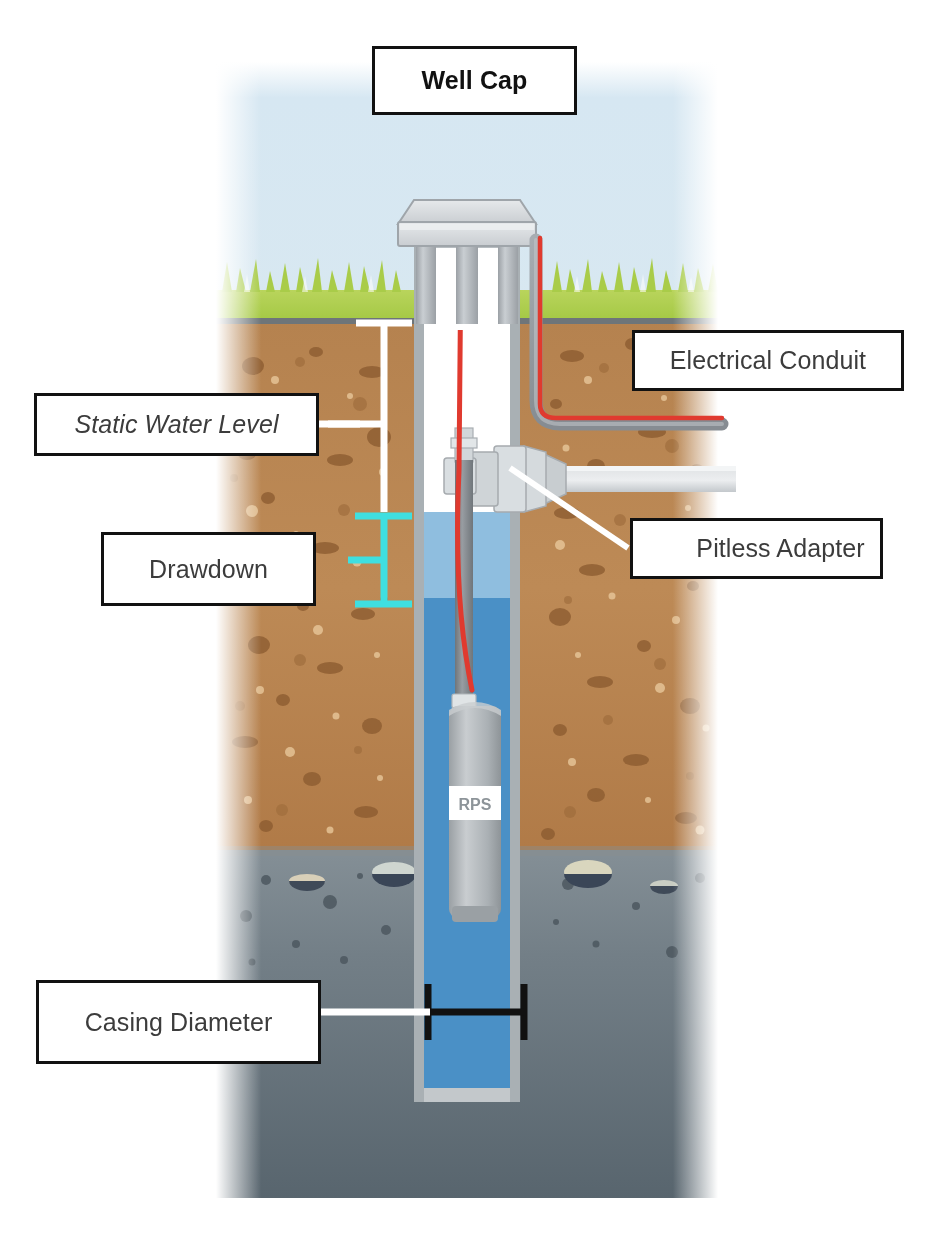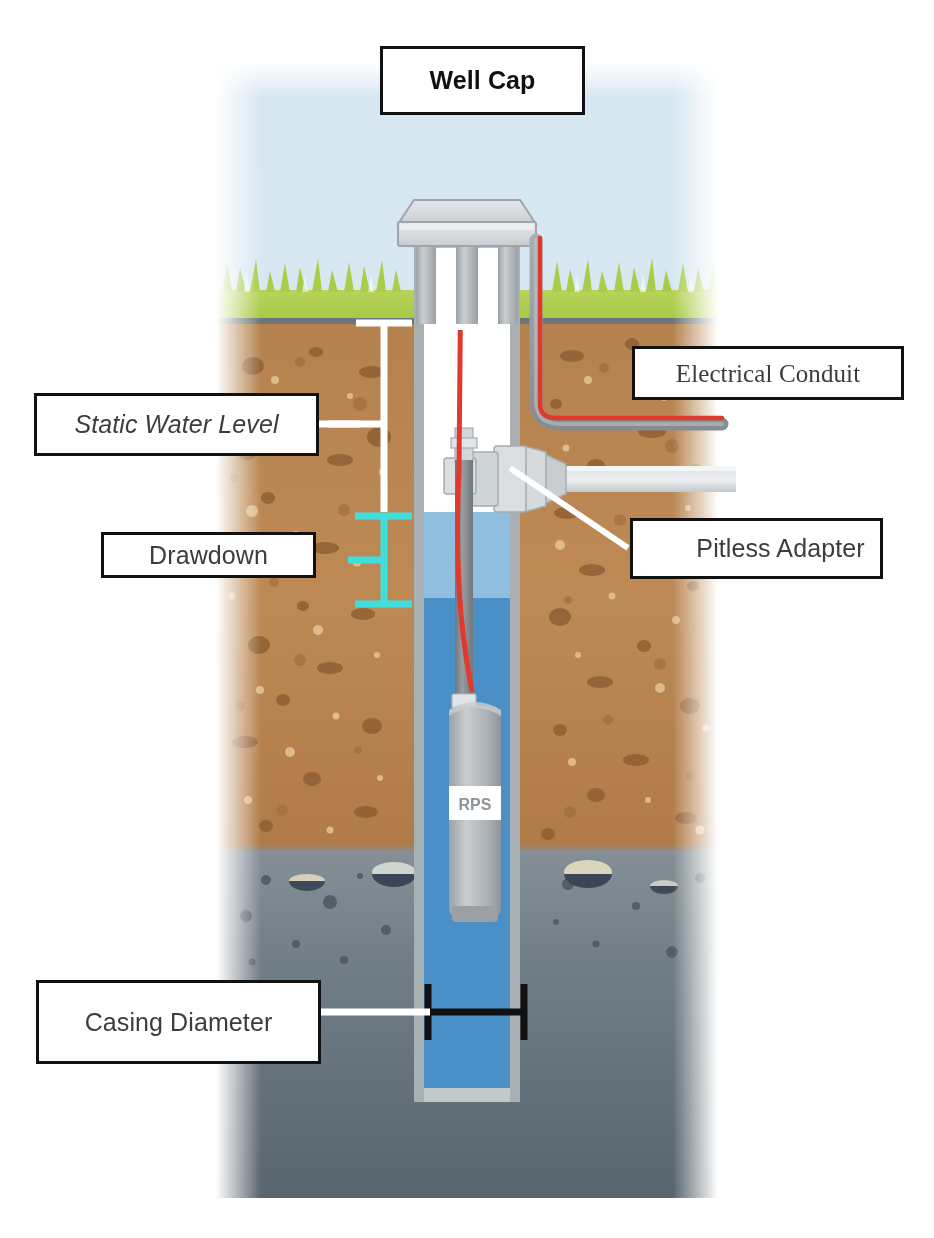--- a/index.html
+++ b/index.html
@@ -37,25 +37,25 @@
     font-size: 25px;
     line-height: 1;
     letter-spacing: 0.1px;
   }
   .label-box.bold span {
     color: #111111;
     font-weight: bold;
     font-size: 25px;
   }
 
-  #label-well-cap   { left: 380px; top: 46px;  width: 205px; height: 69px; }
-  #label-electrical { left: 632px; top: 346px; width: 272px; height: 54px; font-family: Liberation Serif, serif; }
+  #label-well-cap   { left: 372px; top: 46px;  width: 205px; height: 69px; }
+  #label-electrical { left: 632px; top: 330px; width: 272px; height: 61px; }
   #label-static     { left: 34px;  top: 393px; width: 285px; height: 63px; font-style: italic; }
   #label-pitless    { left: 630px; top: 518px; width: 253px; height: 61px; padding-left: 48px; }
-  #label-drawdown   { left: 101px; top: 532px; width: 215px; height: 46px; }
+  #label-drawdown   { left: 101px; top: 532px; width: 215px; height: 74px; }
   #label-casing     { left: 36px;  top: 980px; width: 285px; height: 84px; }
 </style>
 </head>
 <body>
 
 <div id="diagram-root">
 
   <svg id="scene" width="934" height="1238" viewBox="0 0 934 1238">
     <defs>
 

